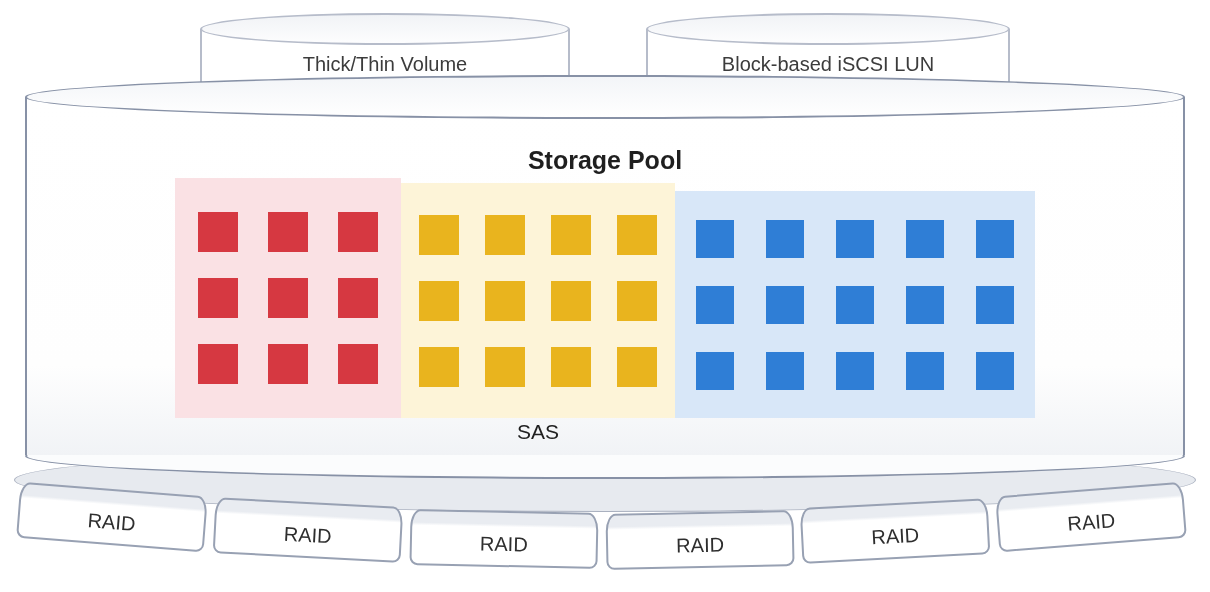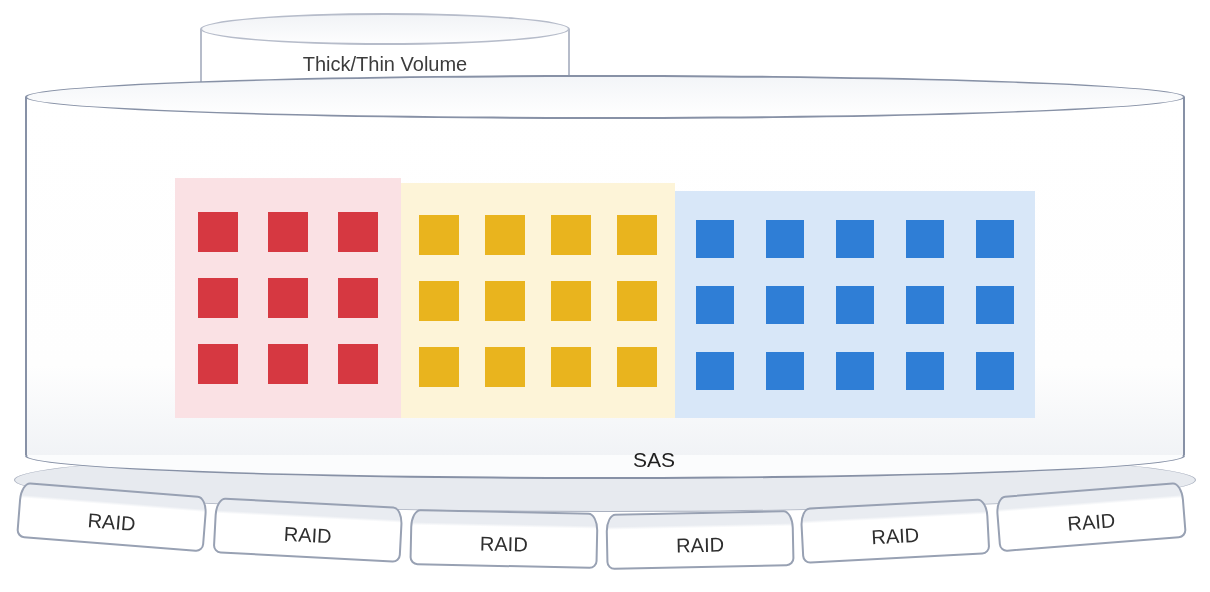--- a/index.html
+++ b/index.html
@@ -94,33 +94,38 @@
   }
   #panel-0 { left: 175px; top: 178px; width: 226px; height: 240px; }
   #panel-1 { left: 401px; top: 183px; width: 274px; height: 235px; }
   #panel-2 { left: 675px; top: 191px; width: 360px; height: 227px; }
   .squares { display: grid; }
   .group-label {
     position: absolute; z-index: 4;
     text-align: center; font-size: 21px; color: #1f1f1f;
   }
   #glabel-0 { left: 175px; width: 226px; top: 436px; }
-  #glabel-1 { left: 401px; width: 274px; top: 448px; text-align: right; }
+  #glabel-1 { left: 401px; width: 274px; top: 420px; }
   #glabel-2 { left: 675px; width: 360px; top: 436px; }
 </style>
 </head>
 <body>
 
 <div id="canvas">
 
   <div class="mini-cyl" id="mini-1">
     <div class="mc-body"></div>
     <div class="mc-top"></div>
     <div class="mc-label">Thick/Thin Volume</div>
   </div>
+  <div class="mini-cyl" id="mini-2">
+    <div class="mc-body"></div>
+    <div class="mc-top"></div>
+    <div class="mc-label">Block-based iSCSI LUN</div>
+  </div>
 
   <div class="base-band"></div>
 
   <div class="raid" id="raid-0">
     <span>RAID</span>
   </div>
   <div class="raid" id="raid-1">
     <span>RAID</span>
   </div>
   <div class="raid" id="raid-2">
@@ -133,20 +138,21 @@
     <span>RAID</span>
   </div>
   <div class="raid" id="raid-5">
     <span>RAID</span>
   </div>
 
   <div class="cyl-bottom"></div>
   <div class="cyl-body"></div>
   <div class="cyl-top"></div>
 
+  <div class="pool-title">Storage Pool</div>
 
   <div class="panel" id="panel-0" style="background: rgb(250, 225, 228);">
     <div class="squares" style="grid-template-columns: repeat(3, 40px); grid-auto-rows: 40px; gap: 26px 30px;">
         <div class="square" style="background: rgb(214, 56, 65);"></div>
         <div class="square" style="background: rgb(214, 56, 65);"></div>
         <div class="square" style="background: rgb(214, 56, 65);"></div>
         <div class="square" style="background: rgb(214, 56, 65);"></div>
         <div class="square" style="background: rgb(214, 56, 65);"></div>
         <div class="square" style="background: rgb(214, 56, 65);"></div>
         <div class="square" style="background: rgb(214, 56, 65);"></div>

